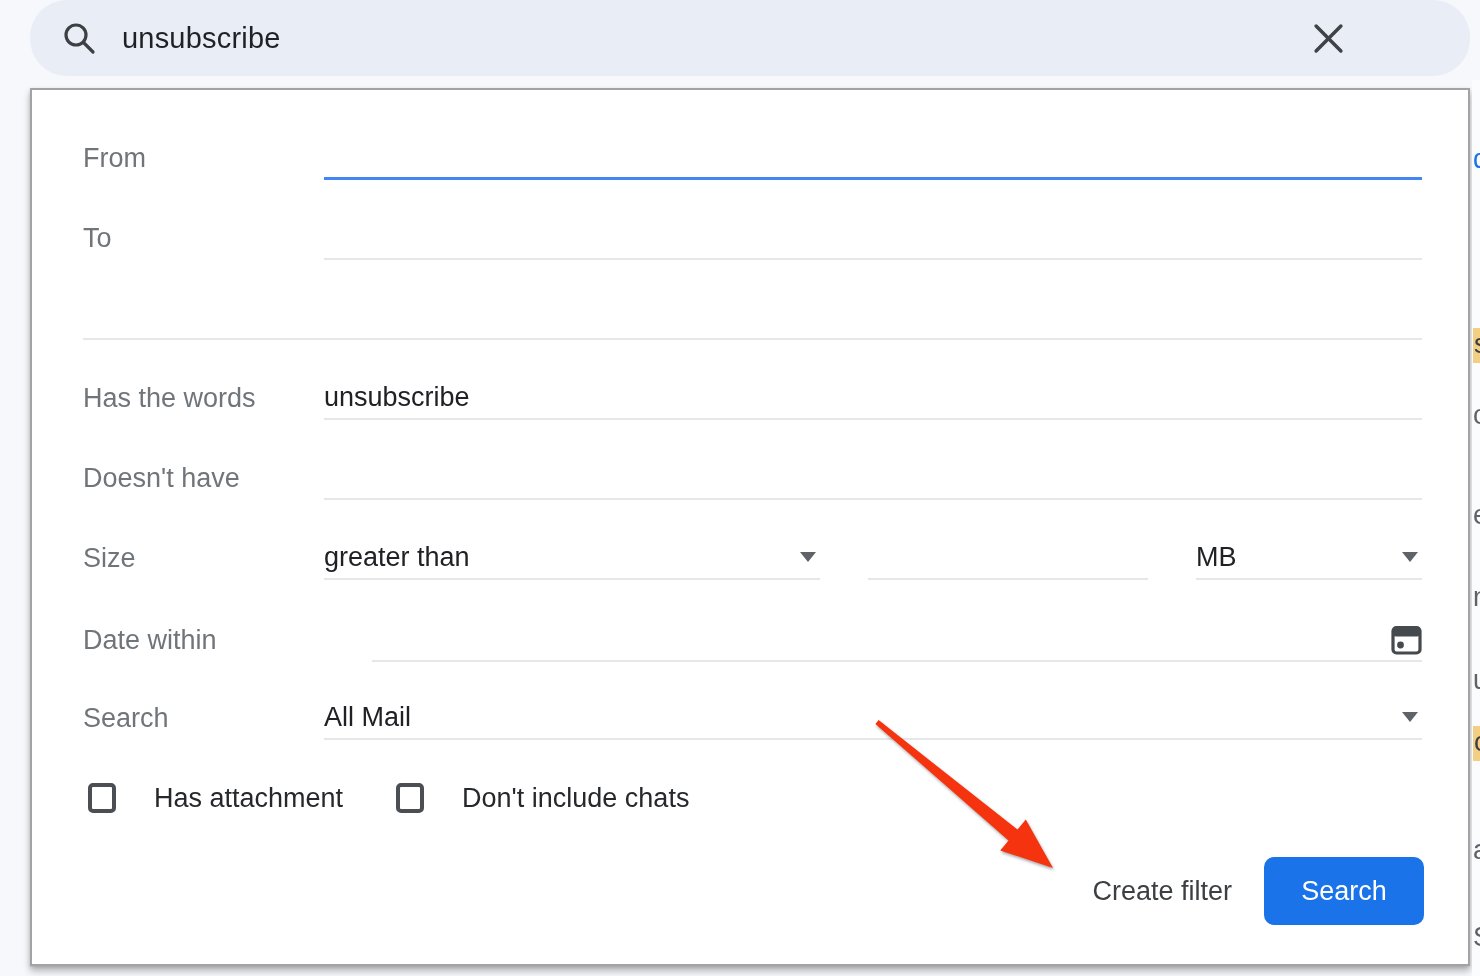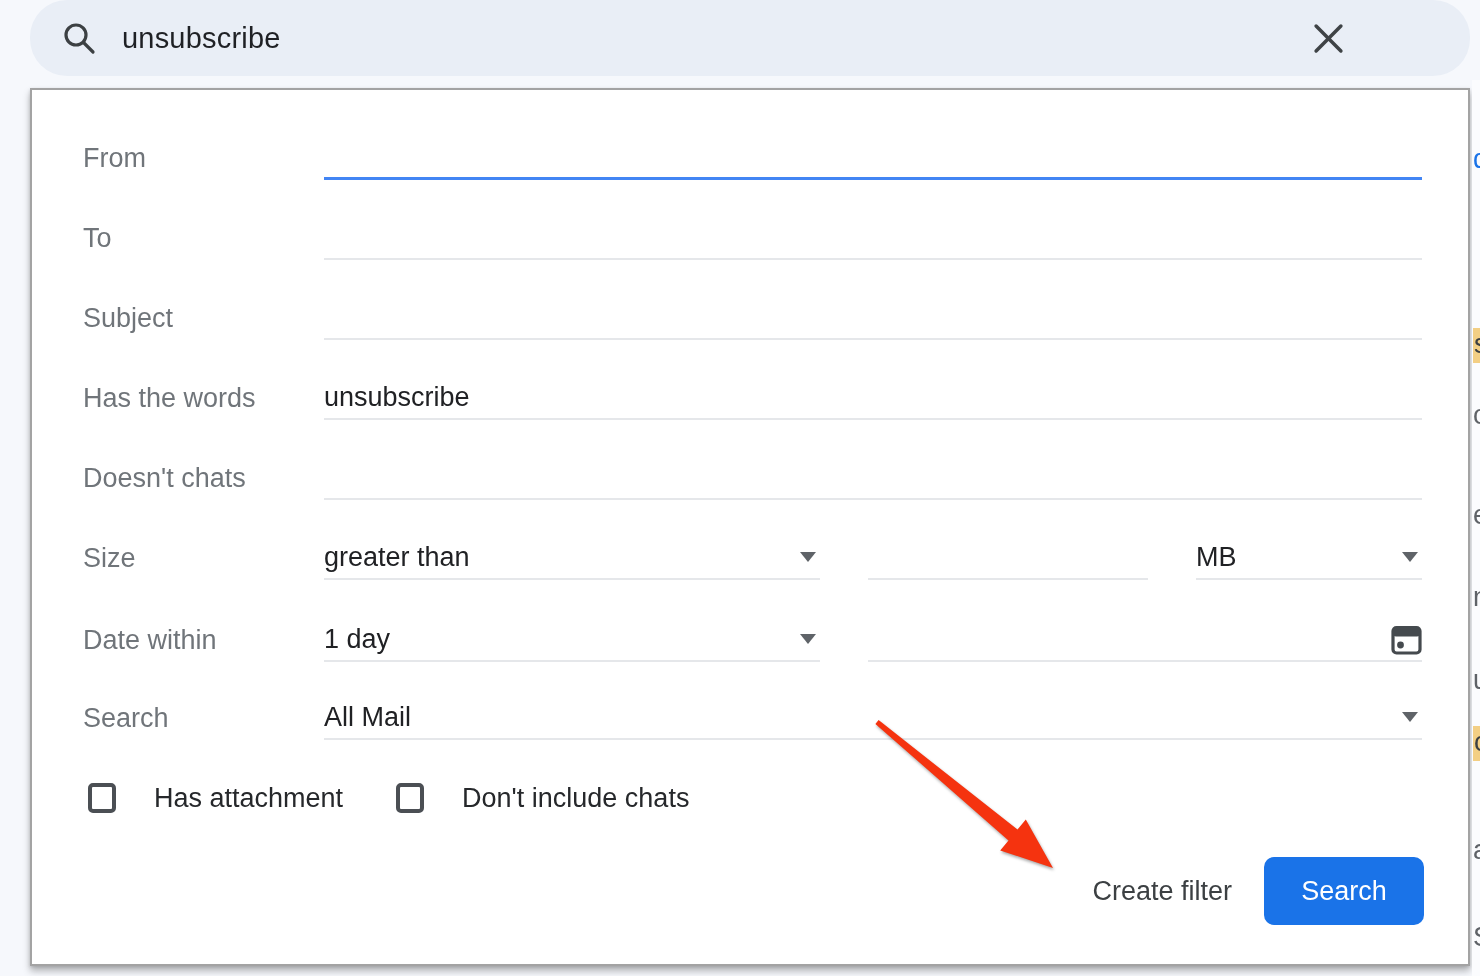--- a/index.html
+++ b/index.html
@@ -134,35 +134,34 @@
   </div>
 
   <div class="frow" style="top:126px">
     <span class="flabel">To</span>
     <div class="fbox grow">
       <span></span>
     </div>
   </div>
 
   <div class="frow" style="top:206px">
-    <span class="flabel">Subject</span>
     <div class="fbox grow">
       <span></span>
     </div>
   </div>
 
   <div class="frow" style="top:286px">
     <span class="flabel">Has the words</span>
     <div class="fbox grow">
       <span>unsubscribe</span>
     </div>
   </div>
 
   <div class="frow" style="top:366px">
-    <span class="flabel">Doesn't chats</span>
+    <span class="flabel">Doesn't have</span>
     <div class="fbox grow">
       <span></span>
     </div>
   </div>
 
   <div class="frow" style="top:446px">
     <span class="flabel">Size</span>
     <div class="fbox dd op">
       <span>greater than</span>
       <span class="caret"></span>
@@ -171,24 +170,20 @@
       <span></span>
     </div>
     <div class="fbox dd unit">
       <span>MB</span>
       <span class="caret"></span>
     </div>
   </div>
 
   <div class="frow" style="top:528px">
     <span class="flabel">Date within</span>
-    <div class="fbox dd op">
-      <span>1 day</span>
-      <span class="caret"></span>
-    </div>
     <div class="fbox datebox">
       <span></span>
       <span class="cal-btn">
         <svg width="31" height="31" viewBox="0 0 31 31">
           <rect x="2" y="3.5" width="27" height="25.5" rx="3.5" fill="none" stroke="#454a4e" stroke-width="3.2"></rect>
           <rect x="2" y="3.5" width="27" height="9" rx="3" fill="#454a4e"></rect>
           <circle cx="9.5" cy="21" r="3.4" fill="#454a4e"></circle>
         </svg>
       </span>
     </div>

